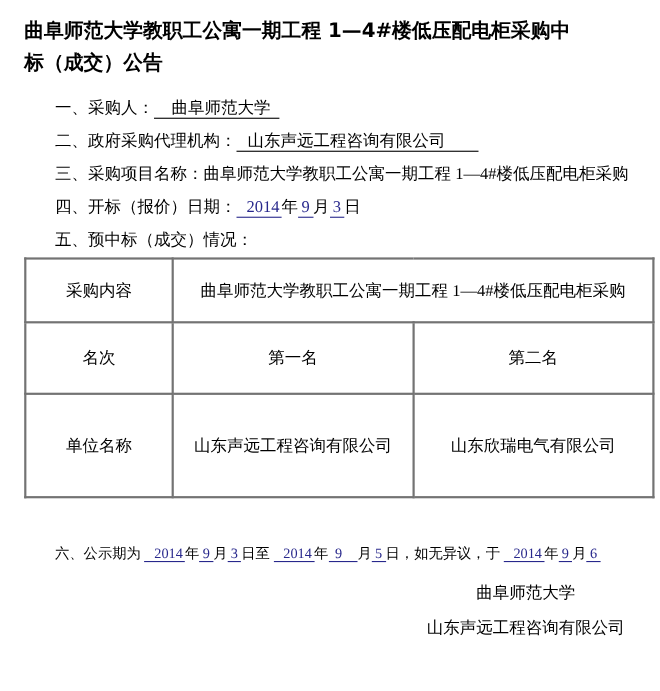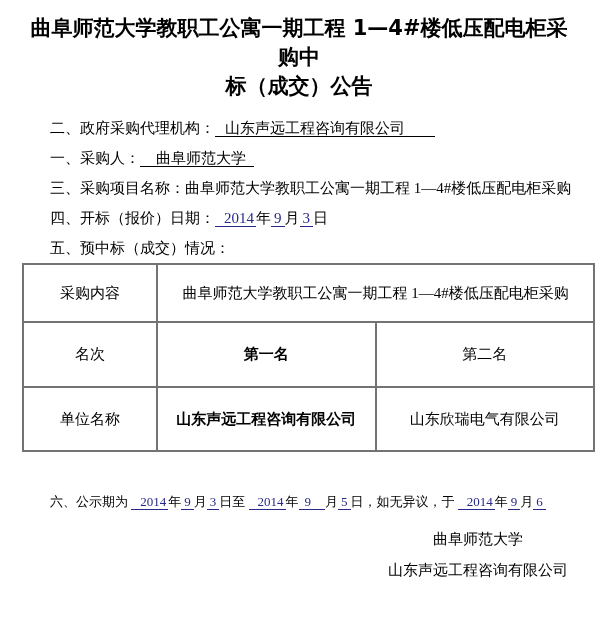--- a/index.html
+++ b/index.html
@@ -12,23 +12,22 @@
     height: 628px;
     overflow: hidden;
     color: #000000;
     font-family: "Liberation Serif", "DejaVu Serif", serif;
   }
   .page {
     padding: 14px 10px 0 8px;
     box-sizing: border-box;
   }
   .doc-title {
-    text-align: center;
     font-weight: bold;
-    font-size: 21px;
+    font-size: 18px;
     line-height: 29px;
     font-family: "DejaVu Sans", "Liberation Sans", sans-serif;
     margin: 0 14px 12px 14px;
   }
   .items {
     font-size: 15px;
   }
   .item {
     padding-left: 42px;
     line-height: 30px;
@@ -53,25 +52,25 @@
     font-size: 15px;
   }
   .award-table td {
     border: 2px solid #737373;
     text-align: center;
     vertical-align: middle;
     padding: 2px;
     overflow: hidden;
   }
   .col-h { width: 128px; }
-  .col-1 { width: 220px; font-weight: bold; }
+  .col-1 { width: 220px; }
   .col-2 { width: 225px; }
   .row-content  { height: 58px; }
   .row-rank     { height: 65px; }
-  .row-company  { height: 64px; }
+  .row-company  { height: 94px; }
   .publicity {
     margin-top: 36px;
     padding: 0 4px 0 2px;
     font-size: 13px;
     line-height: 28px;
     text-indent: 40px;
   }
   .signatures {
     margin-top: 8px;
     margin-left: 338px;
@@ -88,24 +87,24 @@
 
 <div class="page">
 
   <div class="doc-title">
     <div>曲阜师范大学教职工公寓一期工程 1—4#楼低压配电柜采购中</div>
     <div>标（成交）公告</div>
   </div>
 
   <div class="items">
     <div class="item">
-      <span>二、政府采购代理机构：</span><span class="u u-agency">山东声远工程咨询有限公司</span>
+      <span>一、采购人：</span><span class="u u-purchaser">曲阜师范大学</span>
     </div>
     <div class="item">
-      <span>一、采购人：</span><span class="u u-purchaser">曲阜师范大学</span>
+      <span>二、政府采购代理机构：</span><span class="u u-agency">山东声远工程咨询有限公司</span>
     </div>
     <div class="item">
       <span>三、采购项目名称：</span><span>曲阜师范大学教职工公寓一期工程 1—4#楼低压配电柜采购</span>
     </div>
     <div class="item">
       <span>四、开标（报价）日期：</span><span class="u num u-year">2014</span><span>年</span><span class="u num">9</span><span>月</span><span class="u num">3</span><span>日</span>
     </div>
     <div class="item">
       <span>五、预中标（成交）情况：</span>
     </div>

